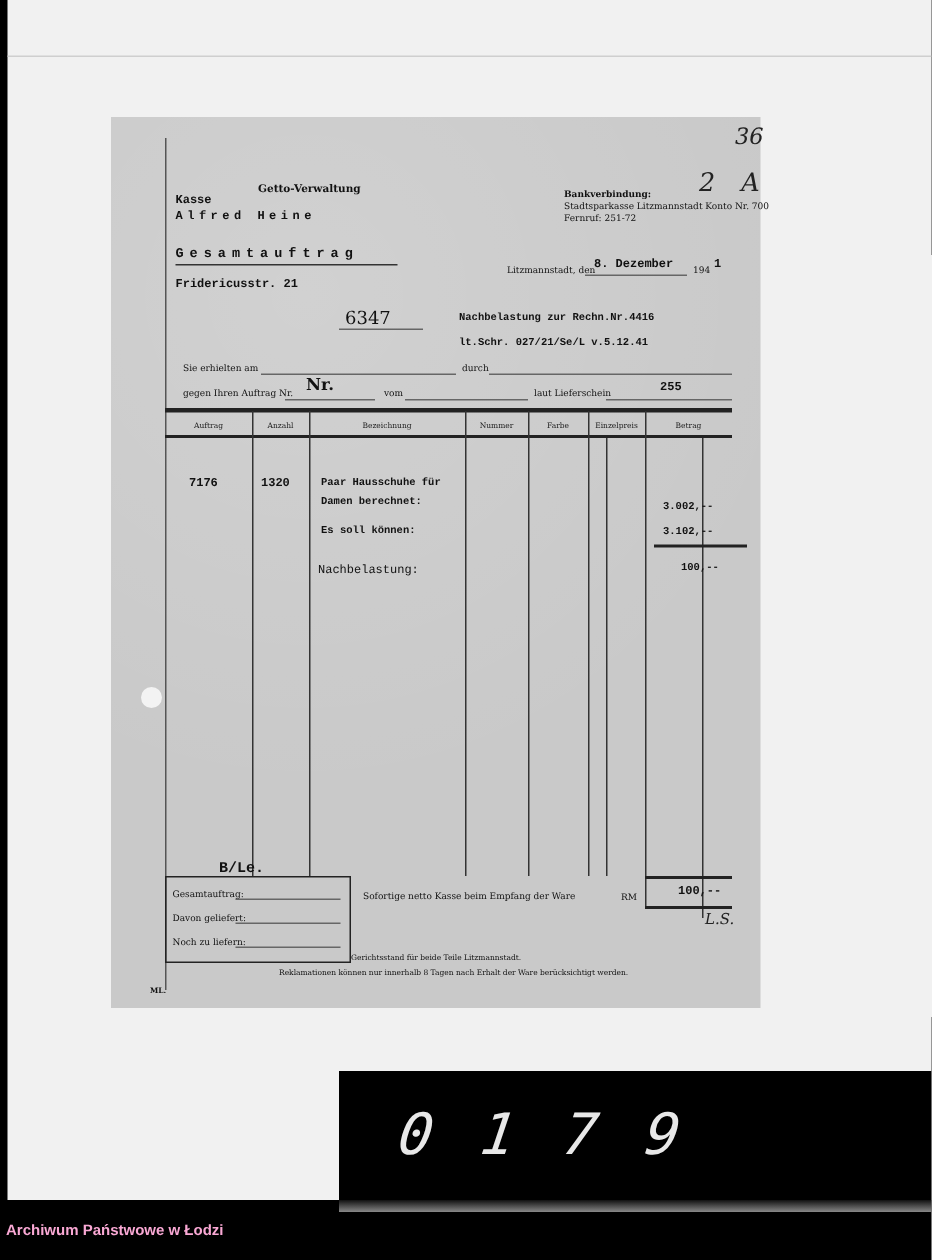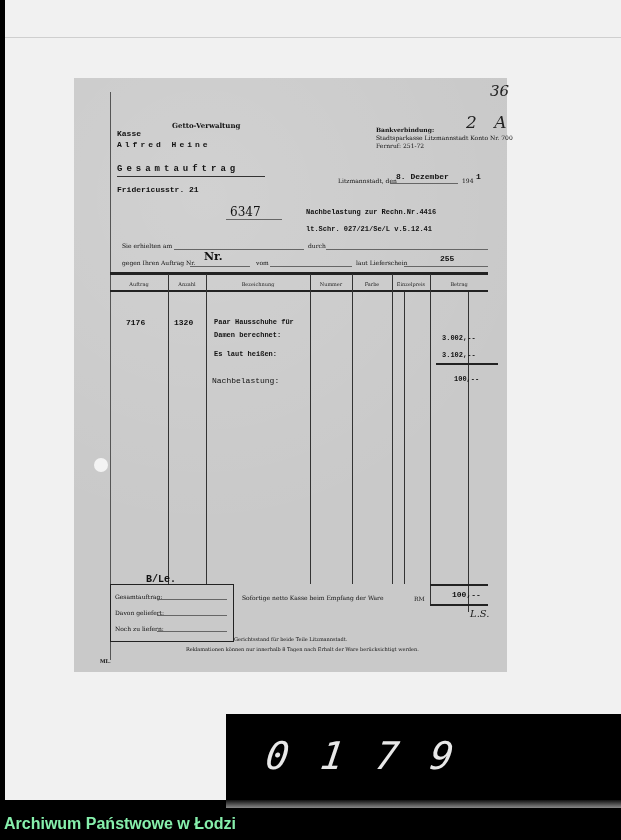--- a/index.html
+++ b/index.html
@@ -17,21 +17,21 @@
   .fill-line { position:absolute; height:1px; background:#666; }
   .thick { position:absolute; height:3px; background:#222; }
   .vline { position:absolute; width:1px; background:#333; }
   .hline { position:absolute; height:1px; background:#333; }
   .th { position:absolute; font-size:5px; text-align:center; color:#222; font-family:"DejaVu Serif", serif; }
   .box { position:absolute; border:1px solid #222; }
   .hand { font-family:"DejaVu Serif", serif; font-style:italic; color:#222; }
   .counter { position:absolute; left:226px; top:714px; width:395px; height:86px; background:#000; }
   .digits { position:absolute; left:40px; top:20px; font-family:"DejaVu Sans Mono", monospace; font-size:38px; letter-spacing:32px; color:#e8e8e8; font-style:italic; transform:skewX(-8deg); }
   .strip { position:absolute; left:226px; top:800px; width:395px; height:8px; background:linear-gradient(#111,#888); }
-  .archive { position:absolute; left:4px; top:815px; font-size:16px; font-weight:bold; color:#86efac; }
+  .archive { position:absolute; left:4px; top:815px; font-size:10px; font-weight:bold; color:#f9a8d4; }
 </style>
 </head>
 <body>
 
 <div class="frame">
     <div class="frame-line"></div>
   </div>
 
 <div class="paper">
   <div class="margin-line"></div>
@@ -92,21 +92,21 @@
   <div class="vline" style="left:278px;top:196px;height:310px;"></div>
   <div class="vline" style="left:318px;top:196px;height:310px;"></div>
   <div class="vline" style="left:330px;top:214px;height:292px;"></div>
   <div class="vline" style="left:356px;top:196px;height:330px;"></div>
   <div class="vline" style="left:394px;top:214px;height:320px;"></div>
 
   <div class="abs mono" style="left:52px;top:240px;font-size:8px;">7176</div>
   <div class="abs mono" style="left:100px;top:240px;font-size:8px;">1320</div>
   <div class="abs mono" style="left:140px;top:240px;font-size:7px;">Paar Hausschuhe für</div>
   <div class="abs mono" style="left:140px;top:253px;font-size:7px;">Damen berechnet:</div>
-  <div class="abs mono" style="left:140px;top:272px;font-size:7px;">Es laut heißen:</div>
+  <div class="abs mono" style="left:140px;top:272px;font-size:7px;">Es soll können:</div>
   <div class="abs" style="left:138px;top:298px;font-size:8px;font-family:'Liberation Mono',monospace;">Nachbelastung:</div>
   <div class="abs mono" style="left:368px;top:256px;font-size:7px;">3.002,--</div>
   <div class="abs mono" style="left:368px;top:273px;font-size:7px;">3.102,--</div>
   <div class="hline" style="left:362px;top:285px;width:62px;height:2px;background:#222;"></div>
   <div class="abs mono" style="left:380px;top:297px;font-size:7px;">100,--</div>
 
   <div class="abs mono" style="left:72px;top:496px;font-size:10px;">B/Le.</div>
 
   <div class="box" style="left:36px;top:506px;width:122px;height:56px;">
     <div class="abs serif small" style="left:4px;top:8px;">Gesamtauftrag:</div>

